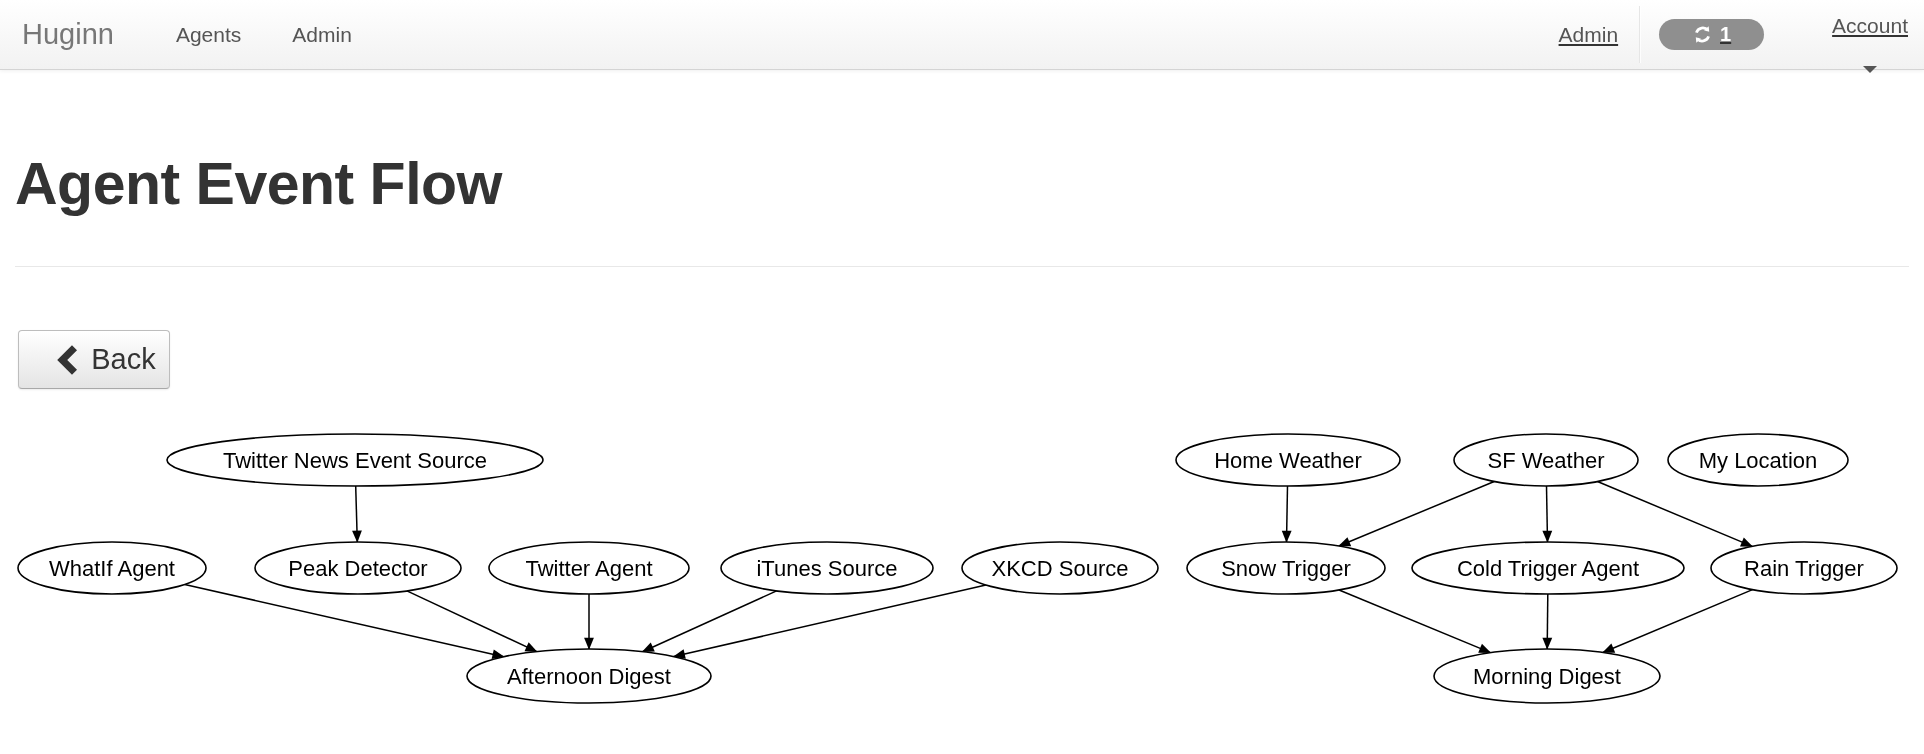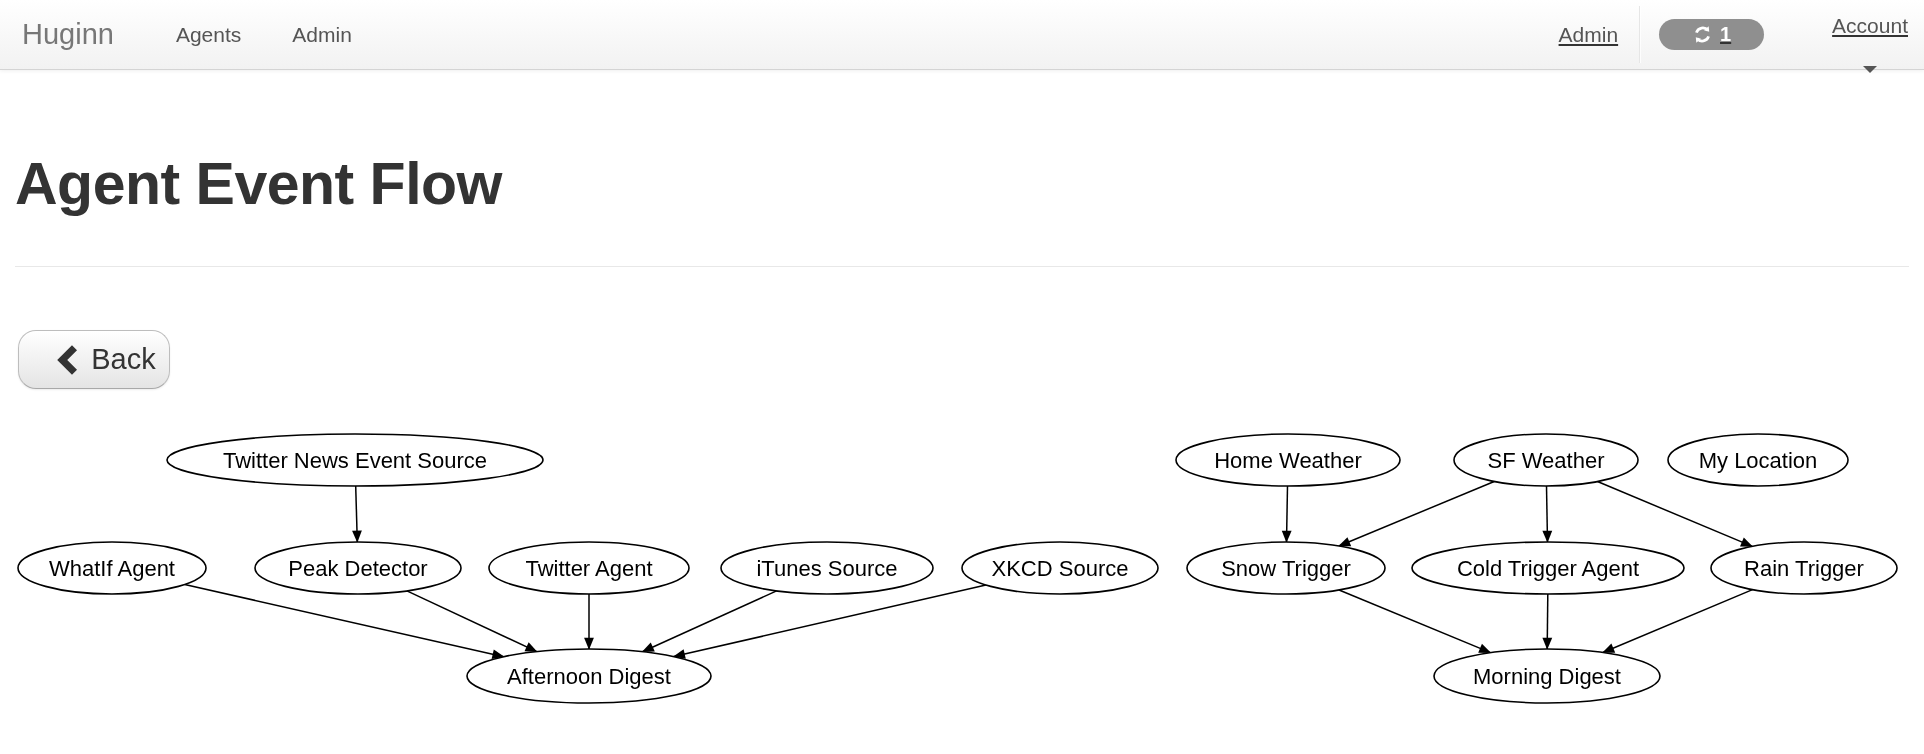--- a/index.html
+++ b/index.html
@@ -47,21 +47,21 @@
     font-size: 59px; font-weight: bold; color: #333; letter-spacing: -0.5px;
   }
   .title-divider {
     position: absolute; left: 15px; right: 15px; top: 266px;
     border: 0; border-top: 1px solid #e8e8e8; height: 0;
   }
   .back-button {
     position: absolute; left: 18px; top: 330px; width: 152px; height: 59px;
     display: inline-flex; align-items: center; justify-content: center; gap: 13px;
     background: linear-gradient(to bottom, #ffffff, #e4e4e4);
-    border: 1px solid #bdbdbd; border-bottom-color: #a8a8a8; border-radius: 18px;
+    border: 1px solid #bdbdbd; border-bottom-color: #a8a8a8; border-radius: 4px;
     box-shadow: inset 0 1px 0 rgba(255,255,255,.6), 0 1px 2px rgba(0,0,0,.08);
     font-size: 29px; color: #333; cursor: pointer;
     font-family: "Liberation Sans", sans-serif;
     padding-left: 24px;
   }
 
   
   #flow-graph { position: absolute; left: 0; top: 400px; width: 1924px; height: 354px; }
   #flow-graph .node { fill: #ffffff; stroke: #000000; stroke-width: 1.6; }
   #flow-graph .edge { stroke: #000000; stroke-width: 1.5; fill: none; }

